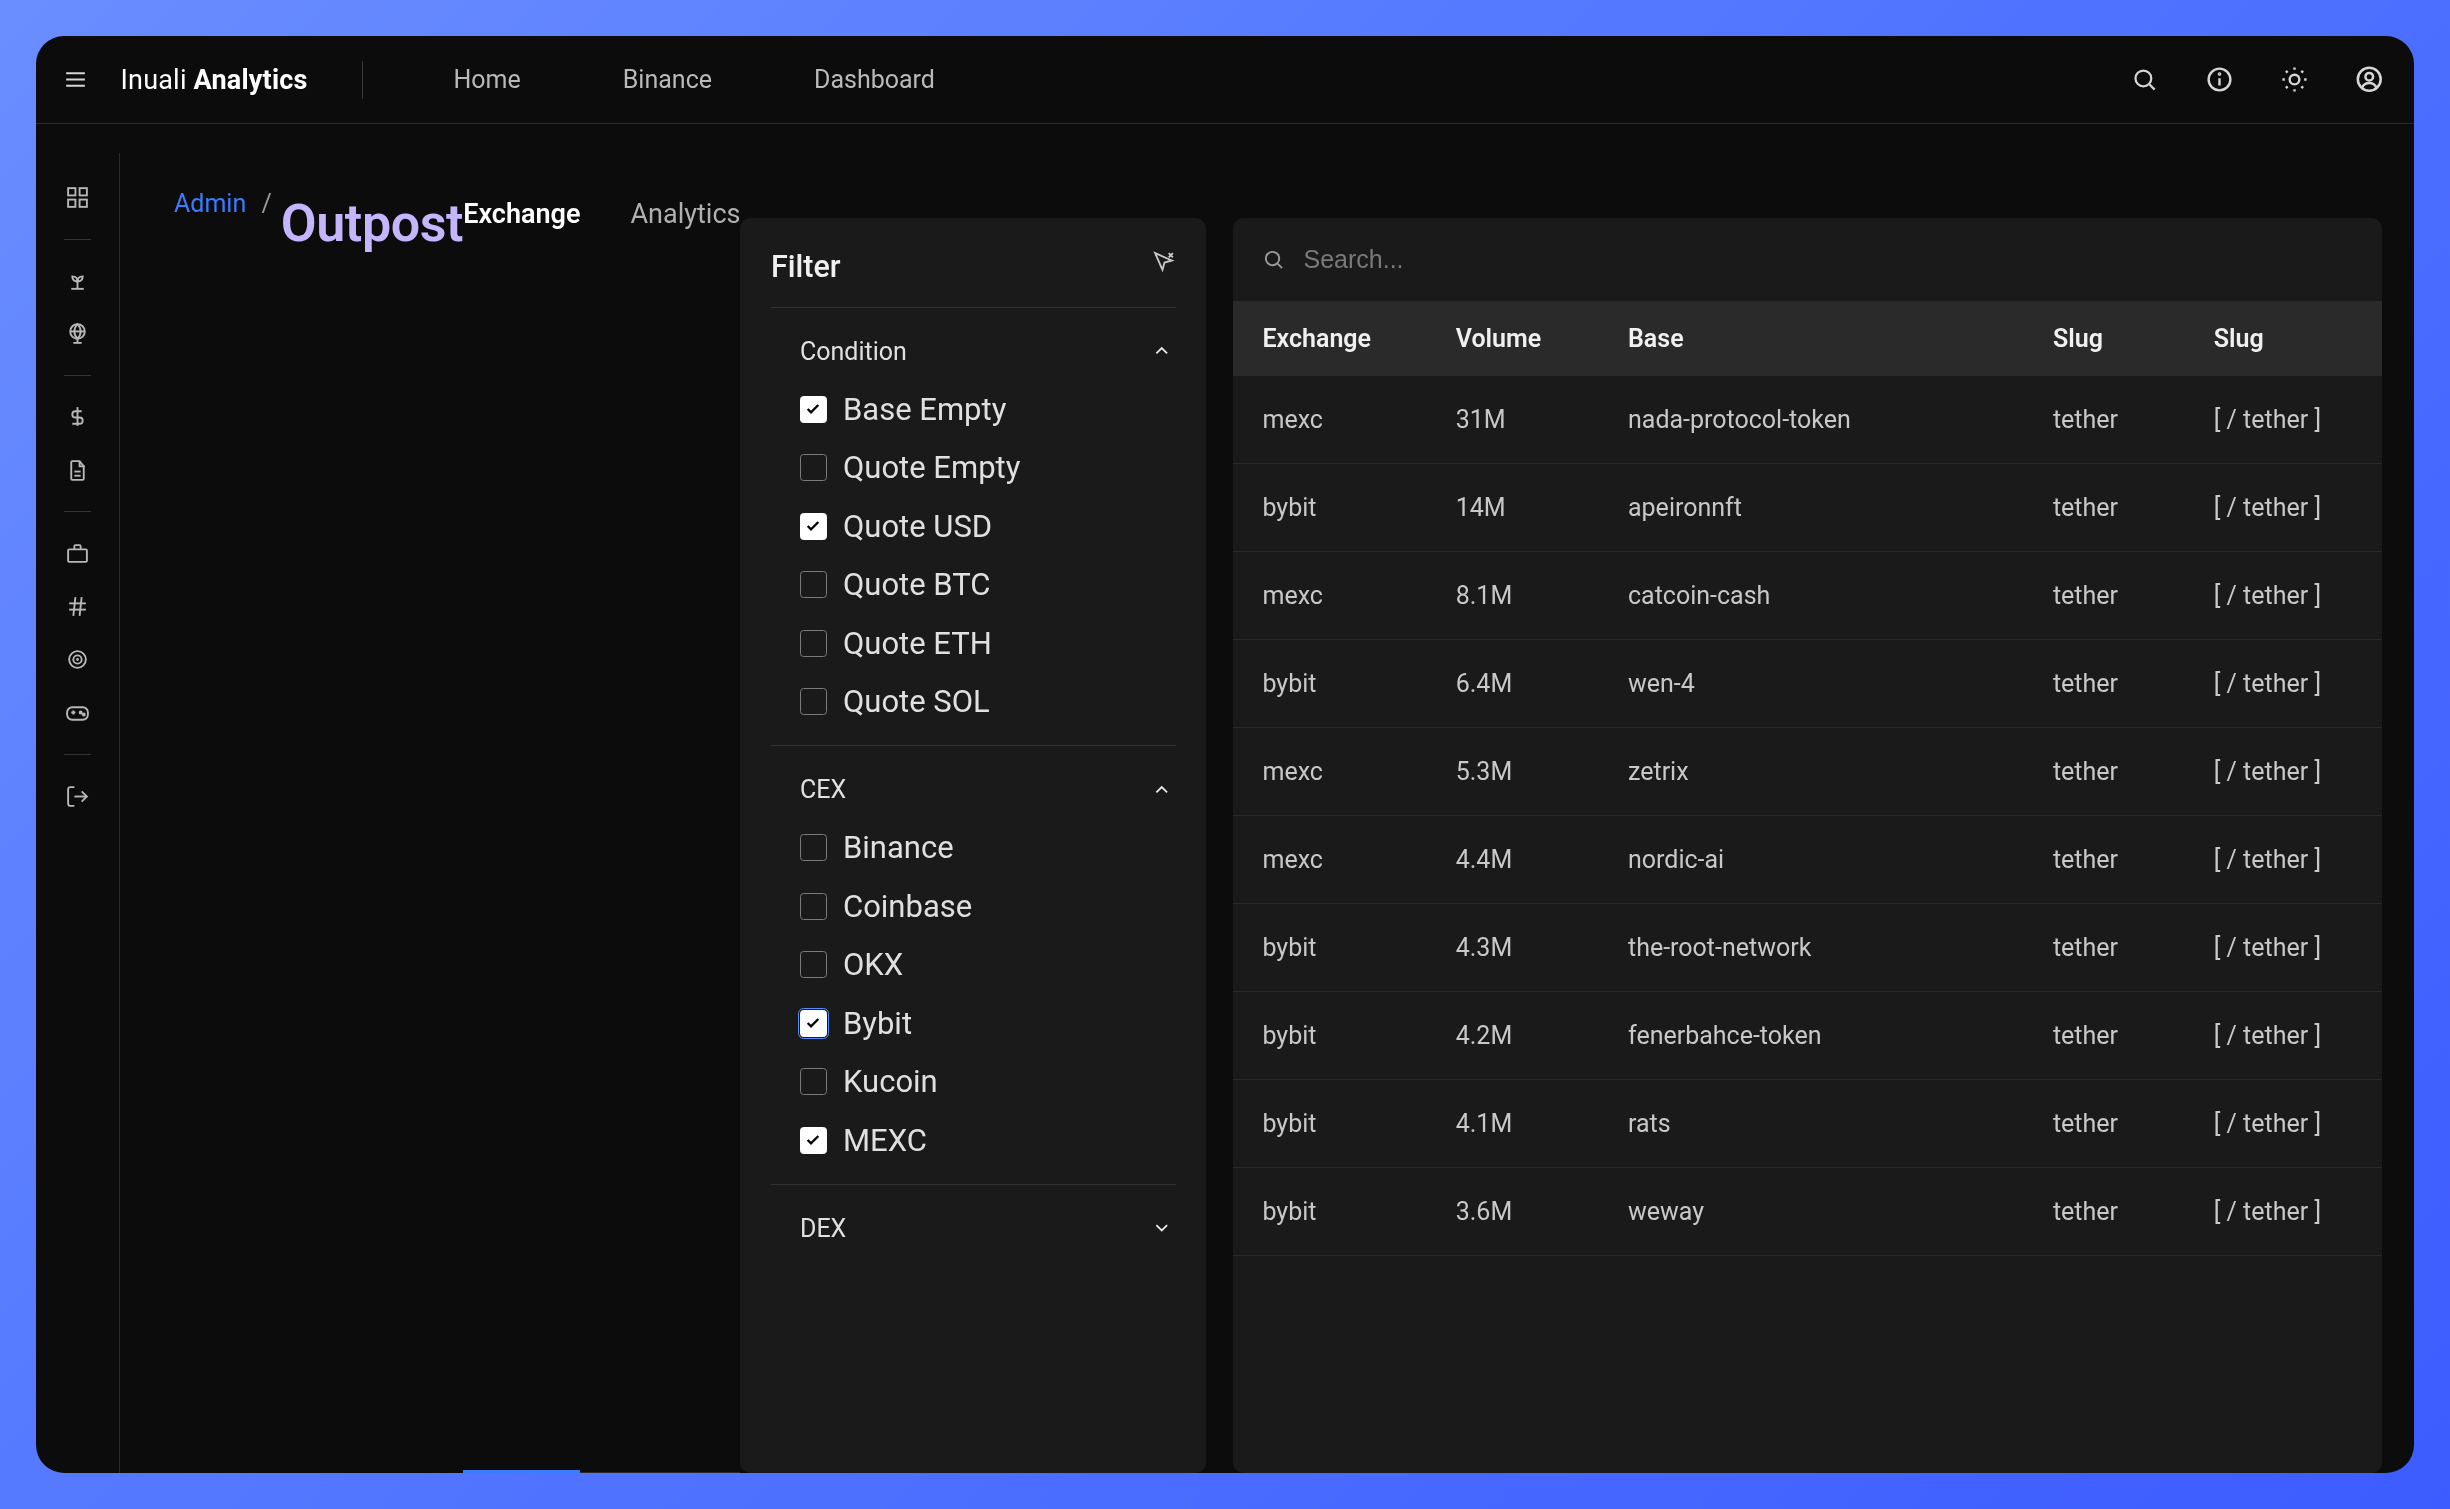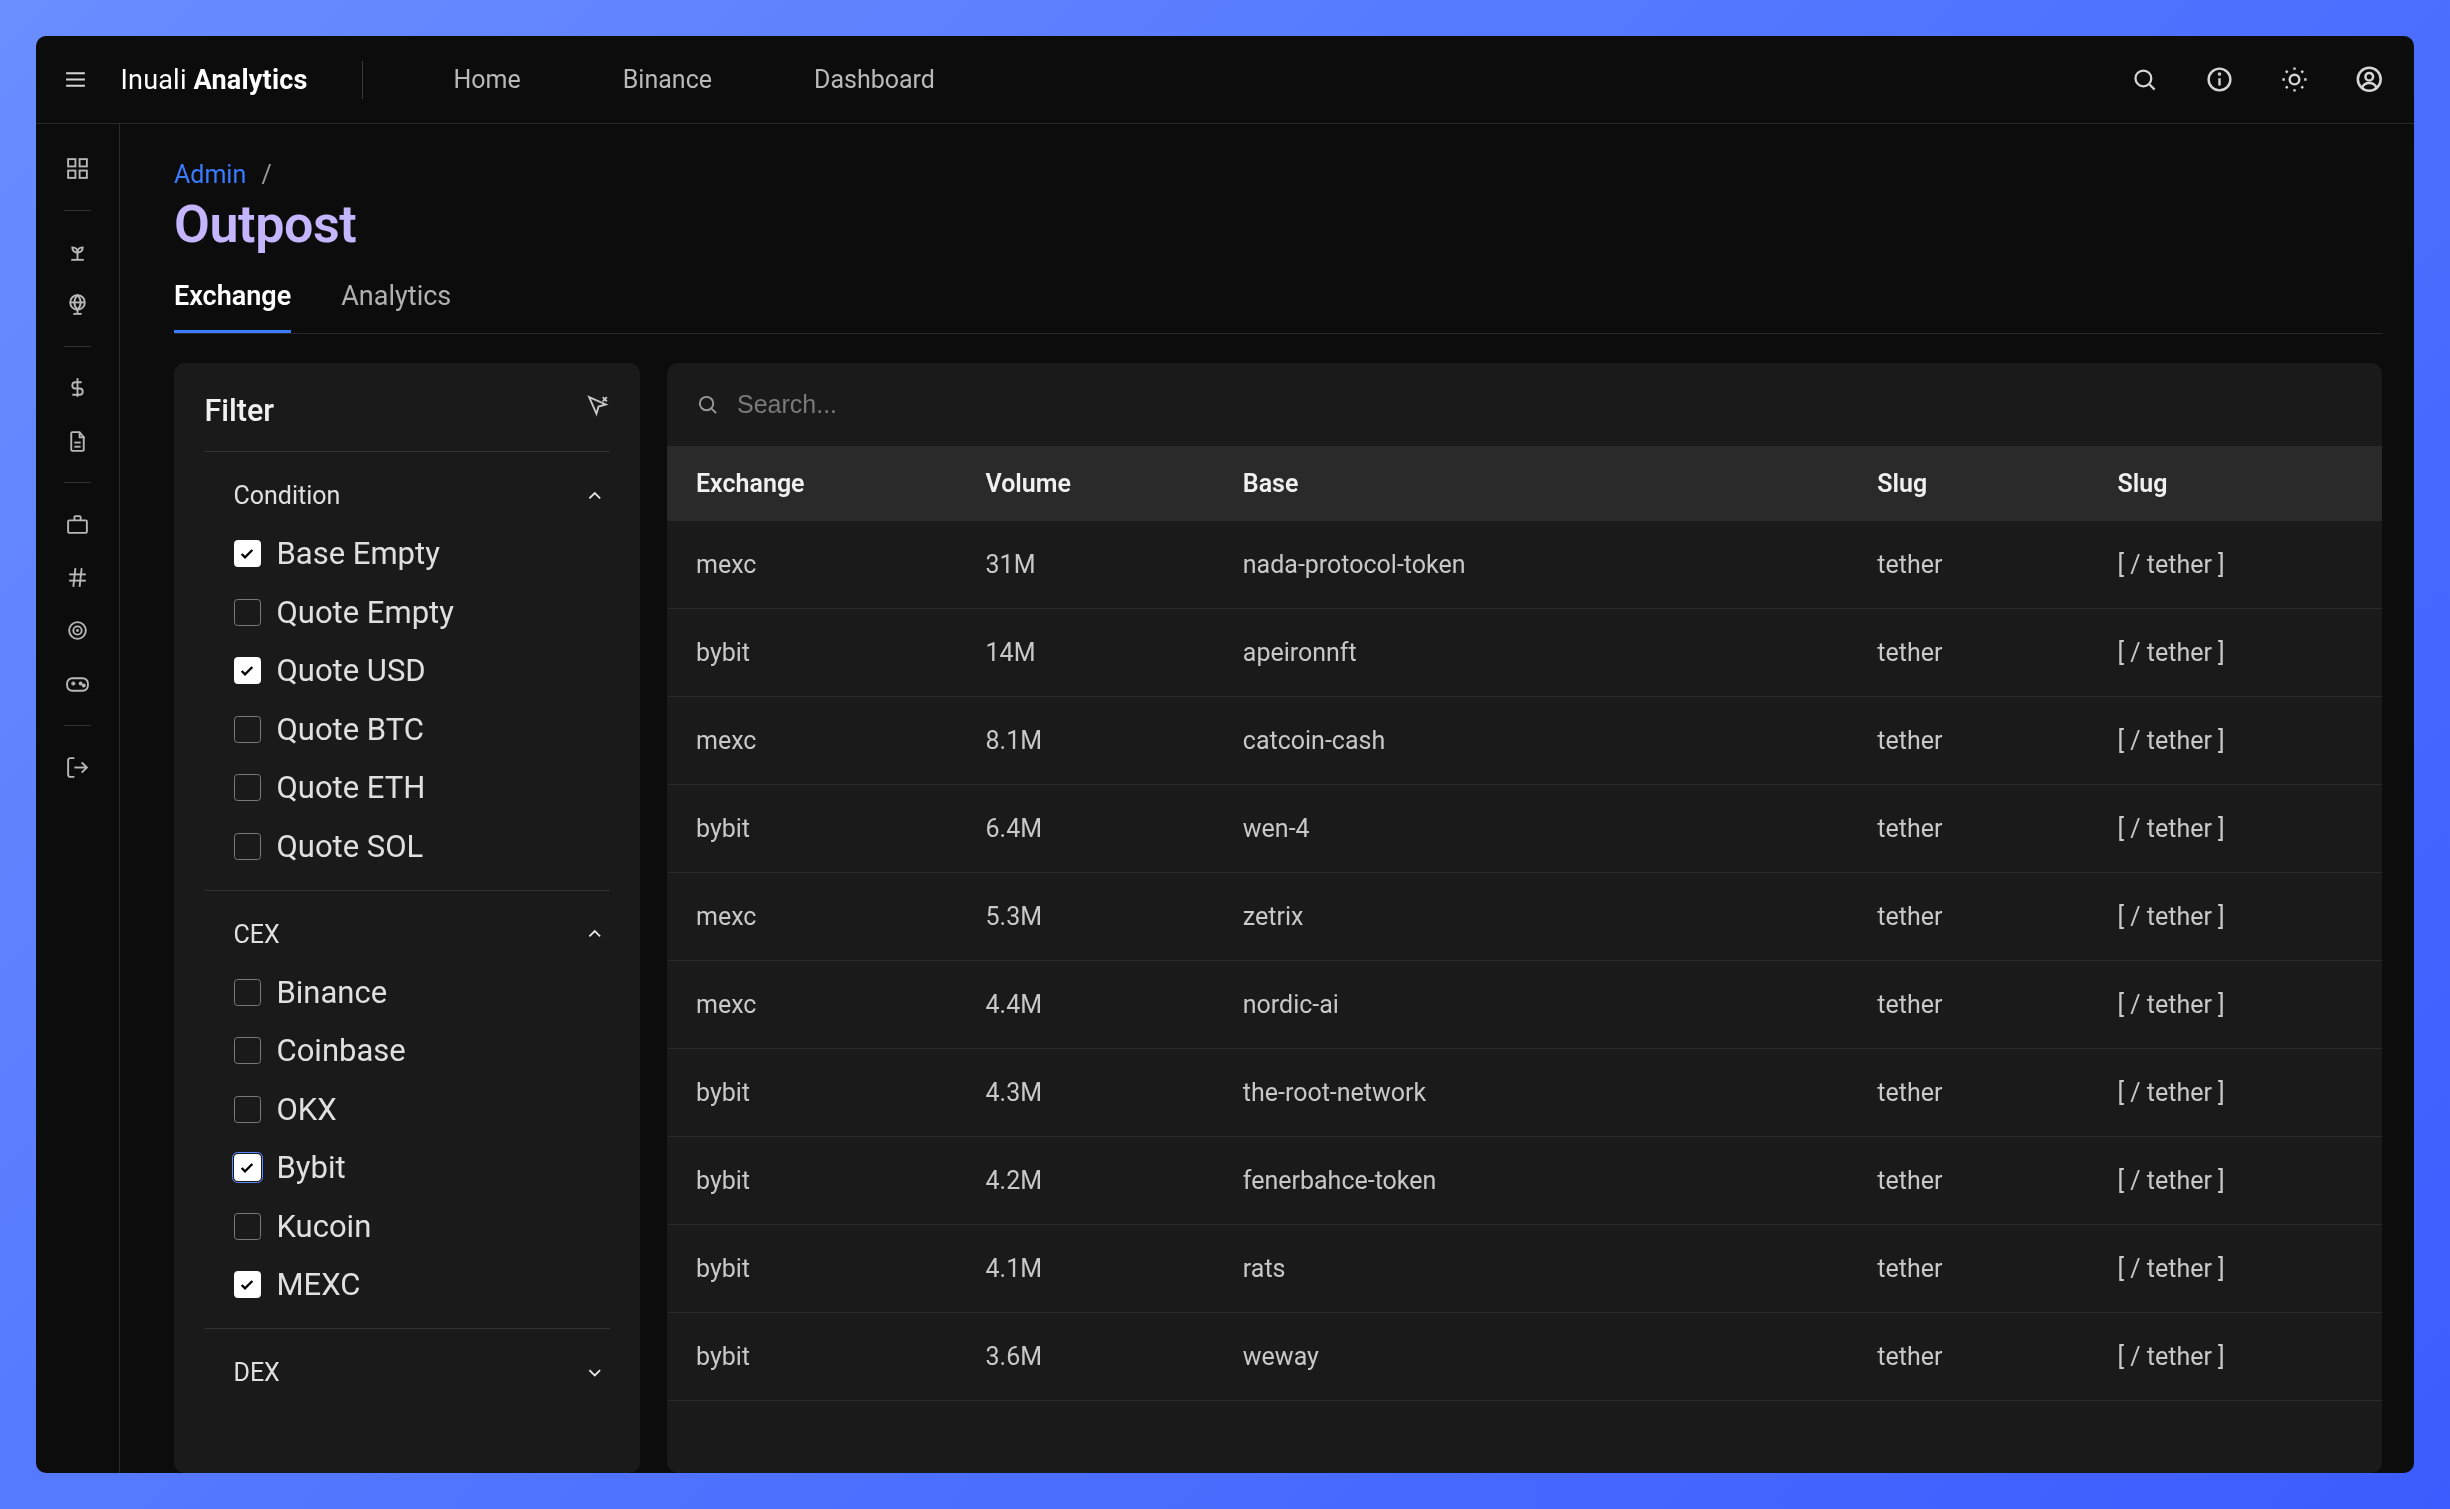--- a/index.html
+++ b/index.html
@@ -8,24 +8,25 @@
     font-family: -apple-system, BlinkMacSystemFont, "Segoe UI", Roboto, "Helvetica Neue", Arial, sans-serif;
     background: linear-gradient(135deg, #6a8dff 0%, #5579ff 40%, #3d5cff 100%);
     padding: 36px;
     font-size: 25px;
     color: #e8e8e8;
   }
   .app-window {
     width: 100%;
     height: 100%;
     background: #0c0c0c;
-    border-radius: 10px;
+    border-radius: 28px;
     overflow: hidden;
     display: flex;
     flex-direction: column;
+    gap: 29px;
   }
 
   
   .topbar {
     height: 88px;
     display: flex;
     align-items: center;
     padding: 0 27px 0 21.5px;
     border-bottom: 0.9px solid #2a2a2a;
   }
@@ -101,21 +102,21 @@
     width: 27px;
     height: 0.9px;
     background: #333;
     margin: 7.2px 0 12.5px 0;
   }
 
   
   .main {
     flex: 1;
     display: flex;
-    flex-direction: column;
+    flex-direction: row;
     padding: 36px 32px 0 54px;
     min-width: 0;
   }
   .breadcrumb {
     font-size: 25px;
     color: #9a9a9a;
     margin-bottom: 1.8px;
   }
   .breadcrumb a { color: #3a7bff; text-decoration: none; cursor: pointer; }
   .breadcrumb .sep { margin: 0 9px; color: #9a9a9a; }

